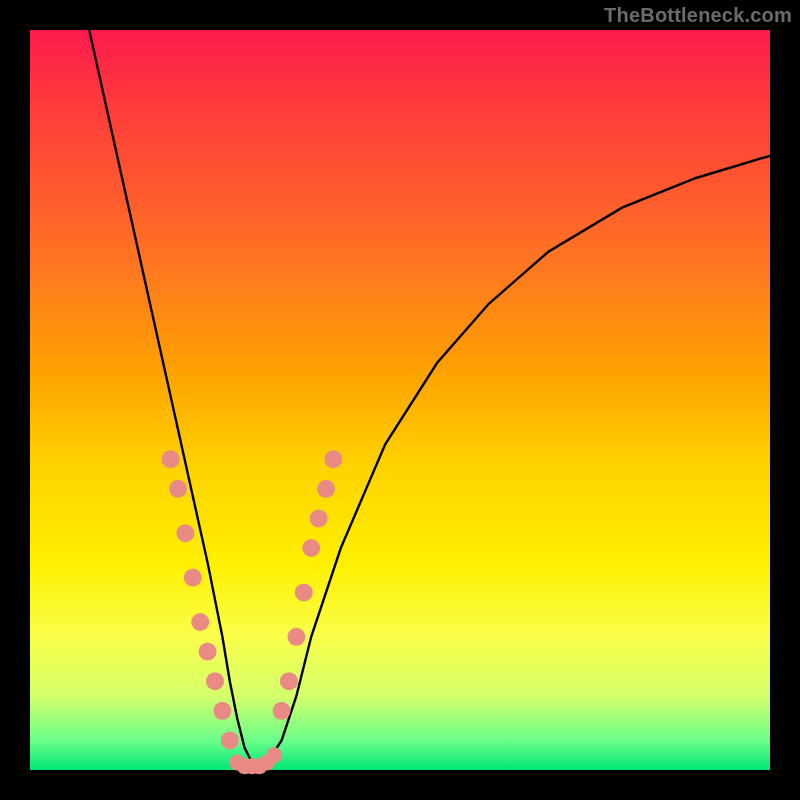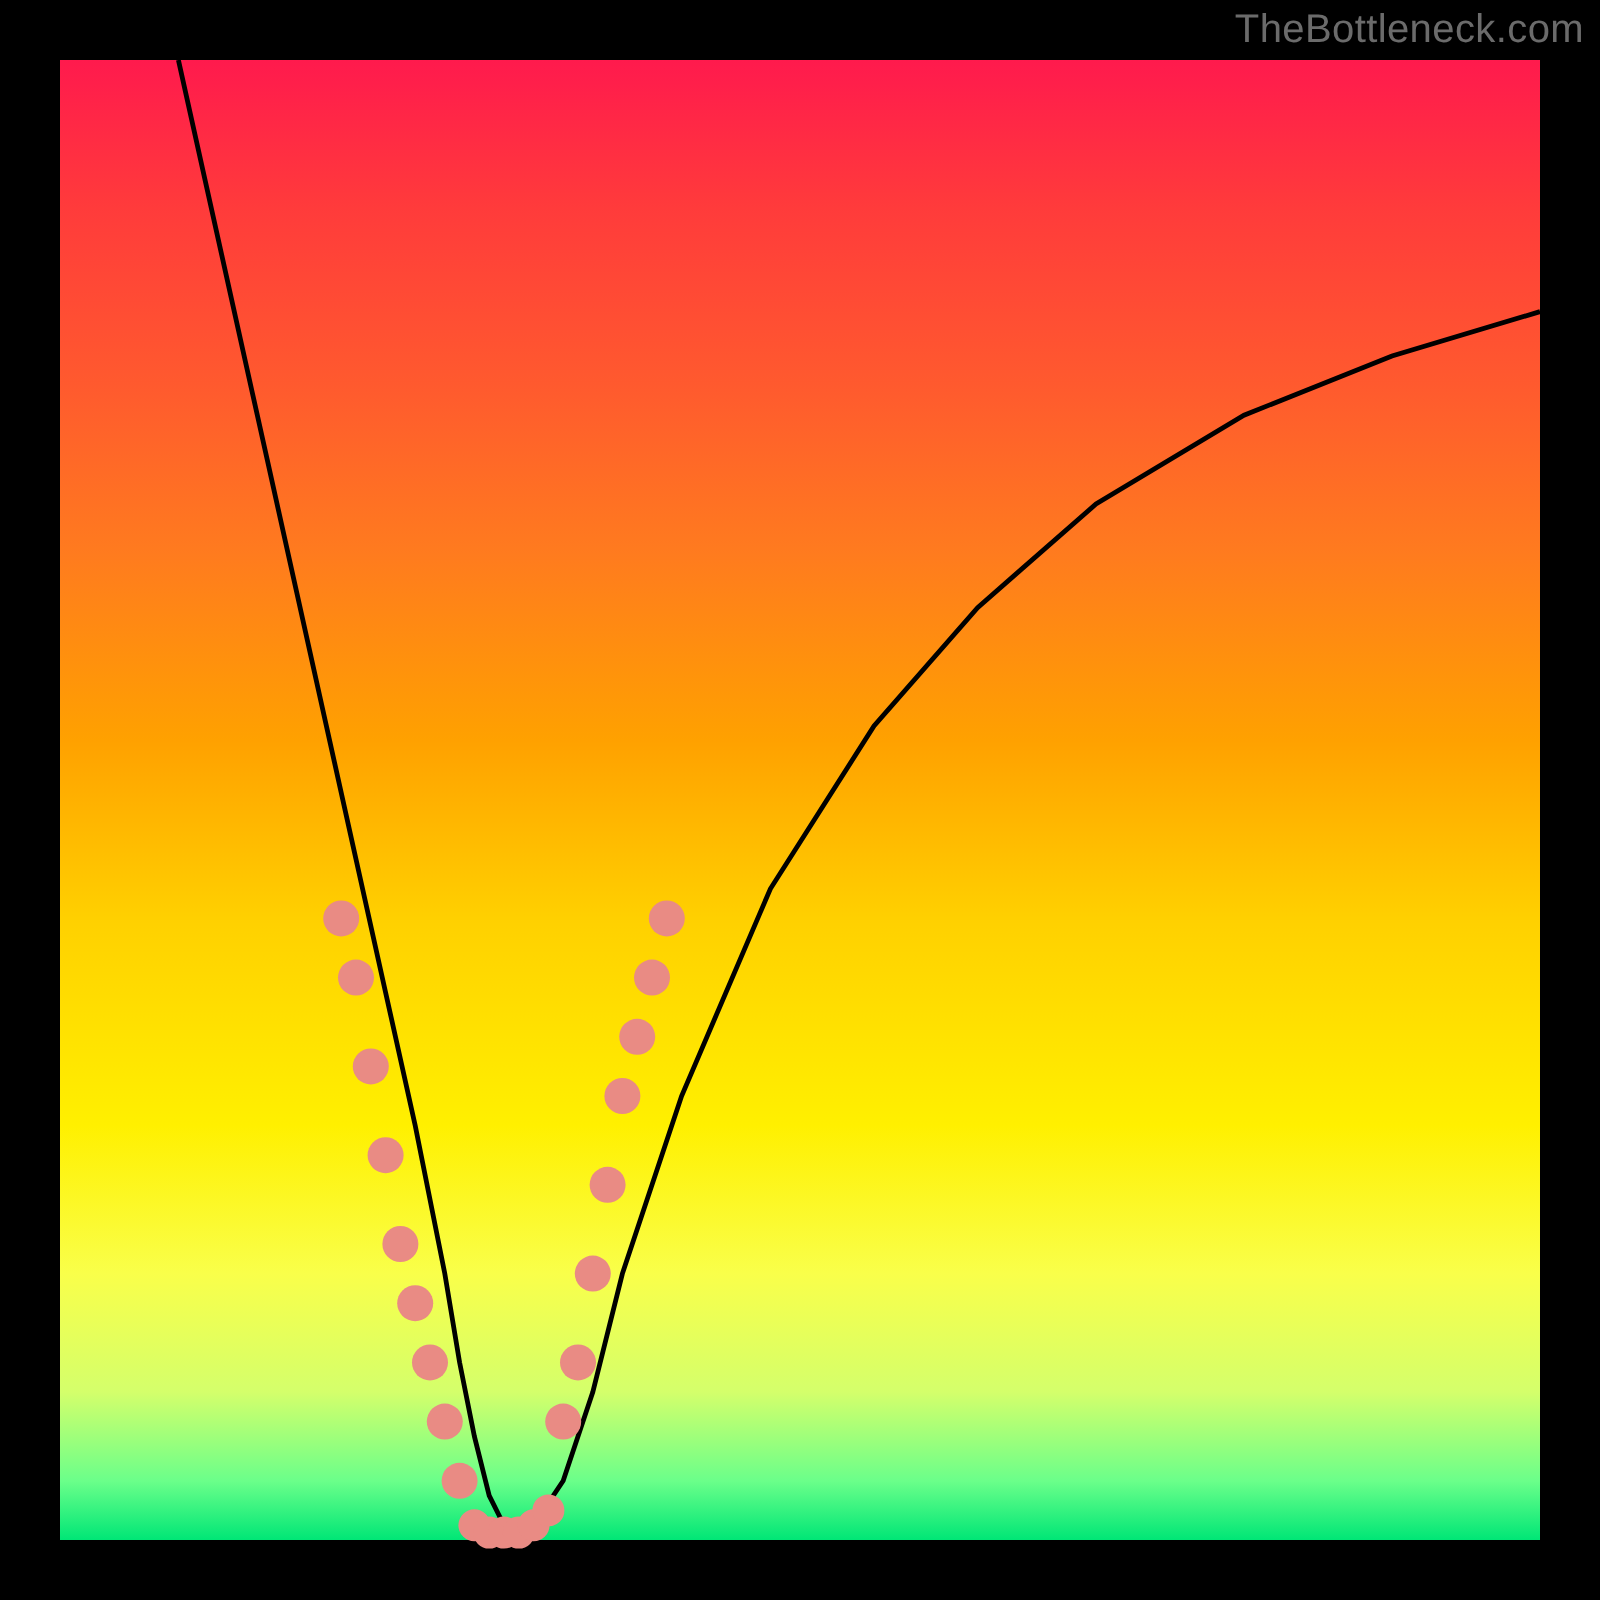--- a/index.html
+++ b/index.html
@@ -30,21 +30,21 @@
       #6bff8a 96%,
       #00e676 100%
     );
   }
   .watermark {
     position: absolute;
     top: 4px;
     right: 8px;
     color: #6b6b6b;
     font-size: 20px;
-    font-weight: 400;
+    font-weight: 700;
     letter-spacing: 0.2px;
     z-index: 10;
   }
   svg.curve {
     position: absolute;
     left: 30px;
     top: 30px;
     width: 740px;
     height: 740px;
     overflow: visible;

